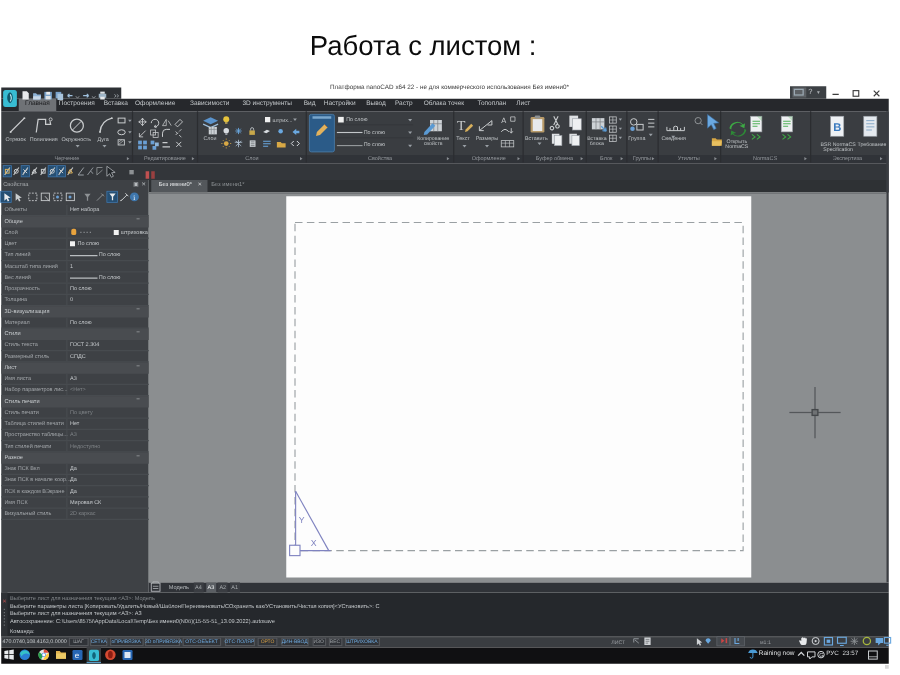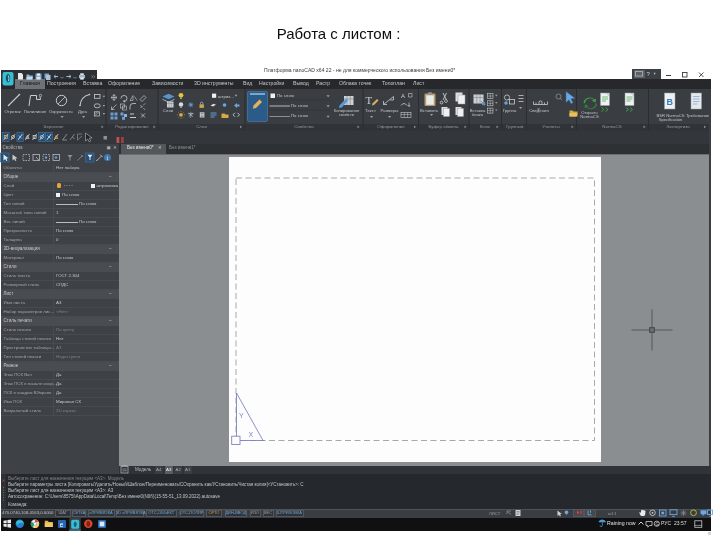--- a/index.html
+++ b/index.html
@@ -5,21 +5,21 @@
   html,body{margin:0;padding:0;background:#fff;}
   #page{position:relative;width:720px;height:540px;background:#ffffff;overflow:hidden;
         font-family:"Liberation Sans",sans-serif;}
   .abs{position:absolute;}
   .t{position:absolute;white-space:nowrap;line-height:1;}
 </style>
 </head>
 <body>
 <div id="page">
 
-  <div class="t" style="left:0;top:26px;width:677px;text-align:center;font-size:15px;color:#0c0c0c;">Работа с листом :</div>
+  <div class="t" style="left:0;top:26px;width:677px;text-align:center;font-size:22px;color:#0c0c0c;">Работа с листом :</div>
 
   <div class="abs" style="left:1px;top:70px;width:95.5px;height:8.5px;background:#2d3034;"></div>
 
   <div class="abs" style="left:632px;top:68.5px;width:29px;height:10px;background:#3c4044;"></div>
   <div class="abs" style="left:633.5px;top:69.5px;width:11px;height:8px;background:#5c6064;"></div>
 
   <div class="abs" style="left:1px;top:78.5px;width:710px;height:10px;background:#26282c;"></div>
 
   <div class="abs" style="left:15px;top:78.5px;width:29.5px;height:10px;background:#6f7276;"></div>
 

